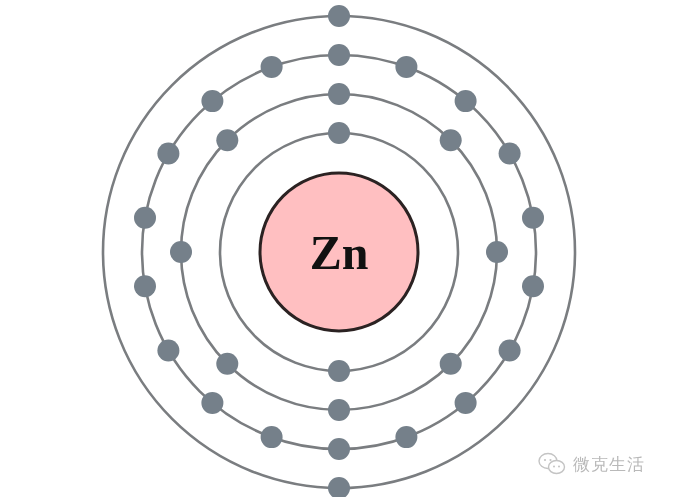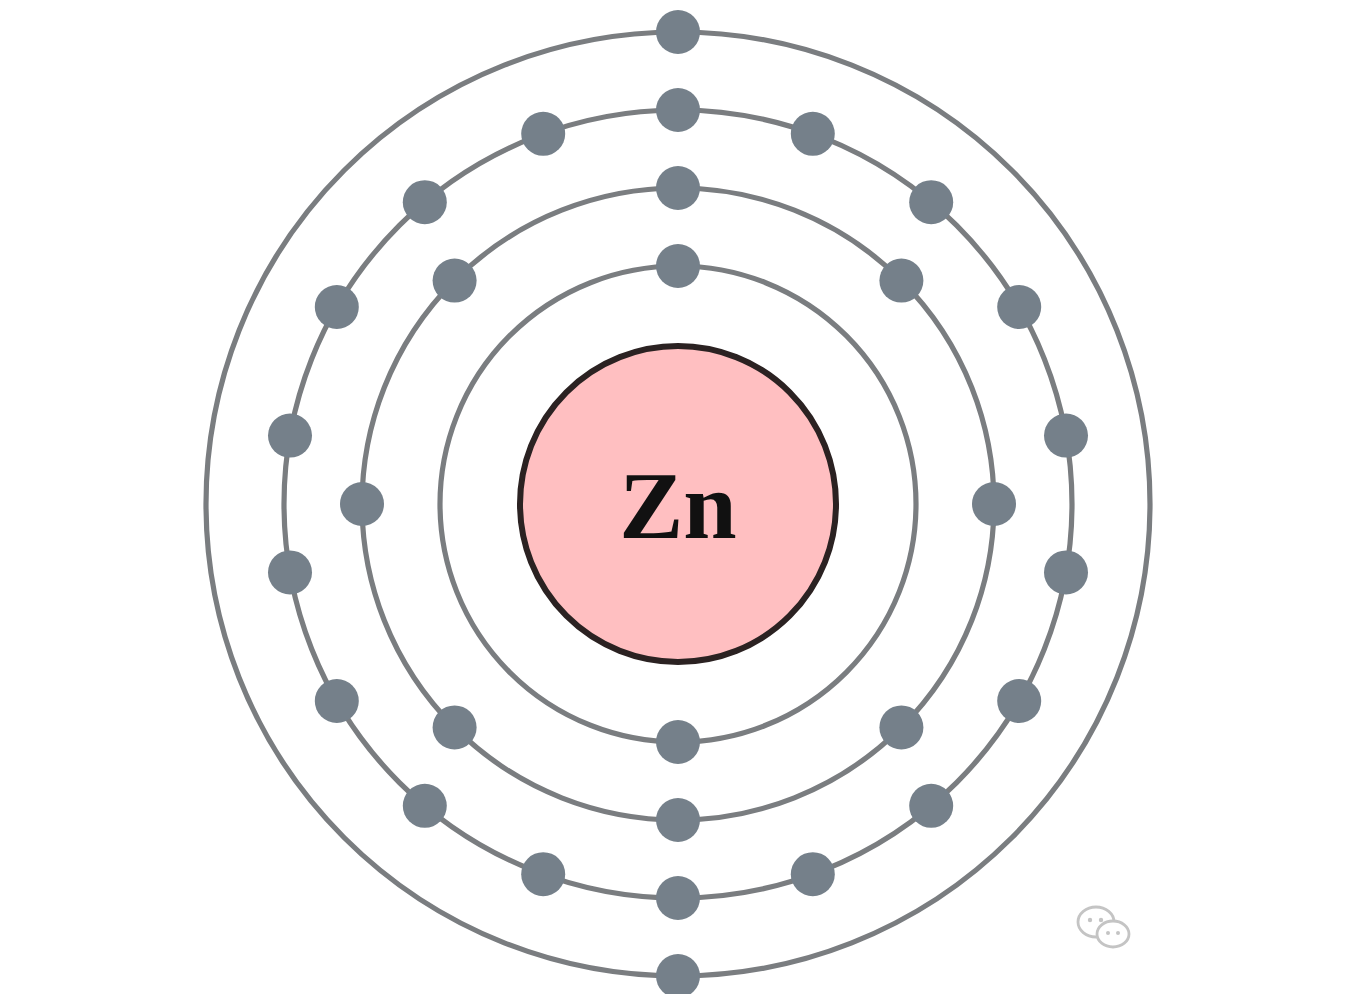--- a/index.html
+++ b/index.html
@@ -59,13 +59,14 @@
 
 <div class="watermark">
   <svg width="30" height="24" viewBox="0 0 30 24">
     <ellipse cx="11" cy="9" rx="9" ry="7.5" fill="none" stroke="#c4c4c4" stroke-width="1.4"></ellipse>
     <circle cx="8" cy="8" r="1.1" fill="#c4c4c4"></circle>
     <circle cx="13.5" cy="8" r="1.1" fill="#c4c4c4"></circle>
     <ellipse cx="19.5" cy="15" rx="8" ry="6.5" fill="#fff" stroke="#c4c4c4" stroke-width="1.4"></ellipse>
     <circle cx="17" cy="14.5" r="1" fill="#c4c4c4"></circle>
     <circle cx="22" cy="14.5" r="1" fill="#c4c4c4"></circle>
   </svg>
+  <span>微克生活</span>
 </div>
 
 </body></html>

